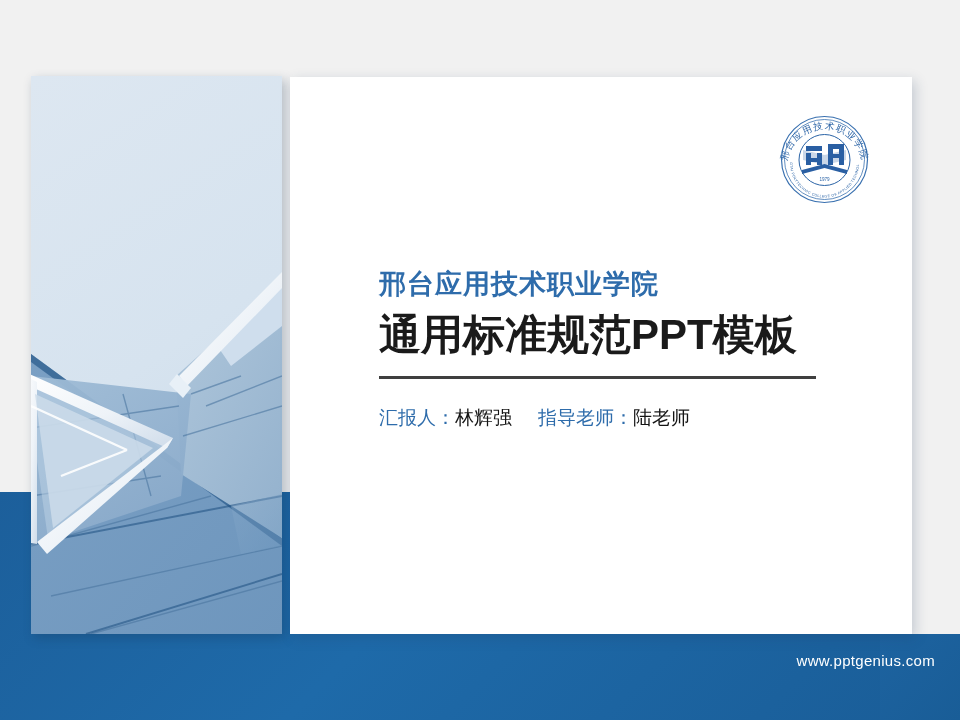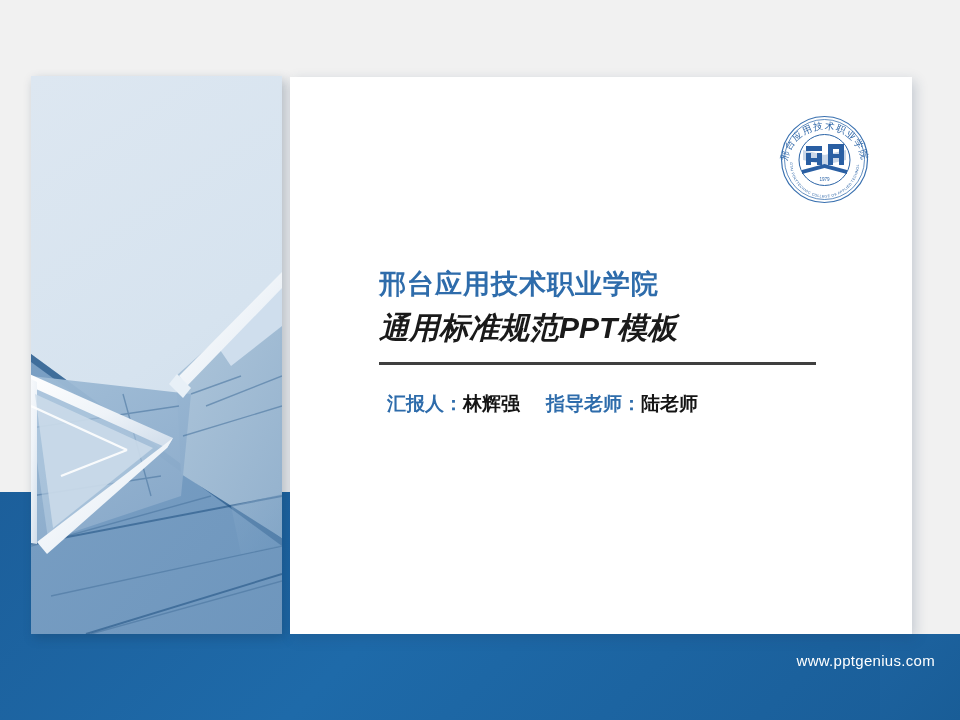--- a/index.html
+++ b/index.html
@@ -96,40 +96,38 @@
   .org-name {
     font-size: 27px;
     font-weight: bold;
     color: #2e6cab;
     letter-spacing: 1px;
     line-height: 1.1;
     white-space: nowrap;
   }
   .main-title {
     margin-top: 11px;
-    font-size: 30px;
+    font-size: 42px;
     font-weight: bold;
     color: #1a1a1a;
     letter-spacing: 0px;
     line-height: 1.12;
     white-space: nowrap;
-    font-style: italic;
   }
   .divider {
     margin-top: 18px;
     width: 437px;
     height: 3px;
     background: #3f3f3f;
   }
   .presenter-row {
     margin-top: 26px;
     font-size: 19px;
-    font-weight: bold;
+    font-weight: normal;
     white-space: nowrap;
-    margin-left: 8px;
   }
   .lbl { color: #2e6cab; }
   .val { color: #141414; }
   .gap { display: inline-block; width: 26px; }
 
   
   .footer-url {
     position: absolute;
     left: 0;
     top: 652px;

